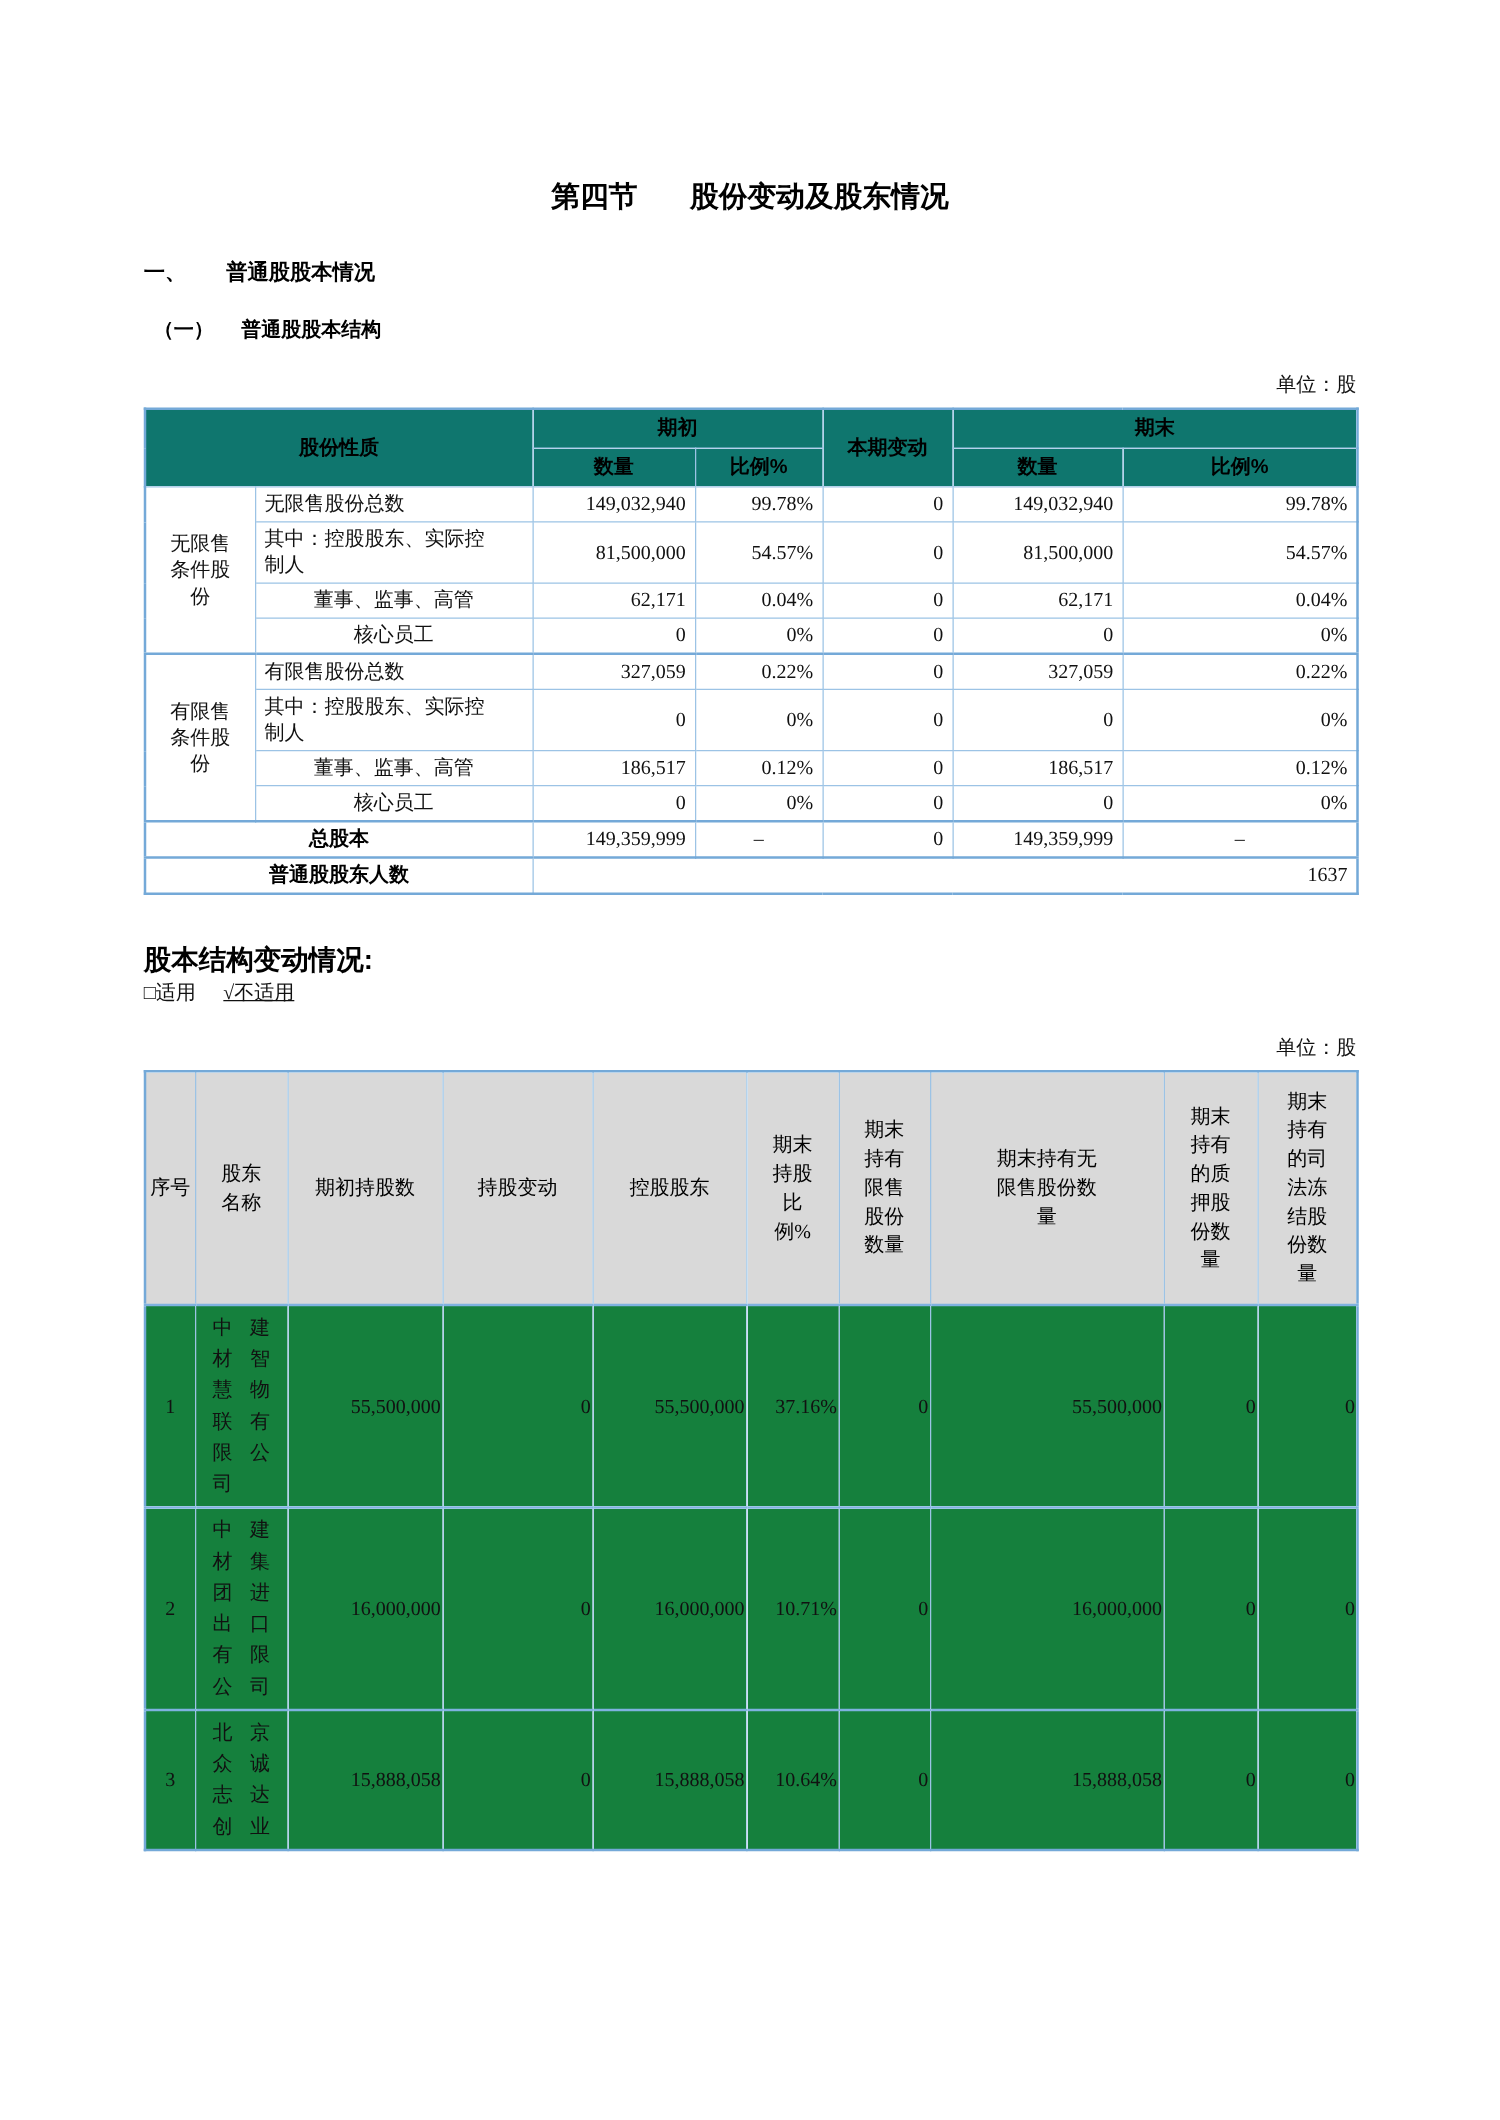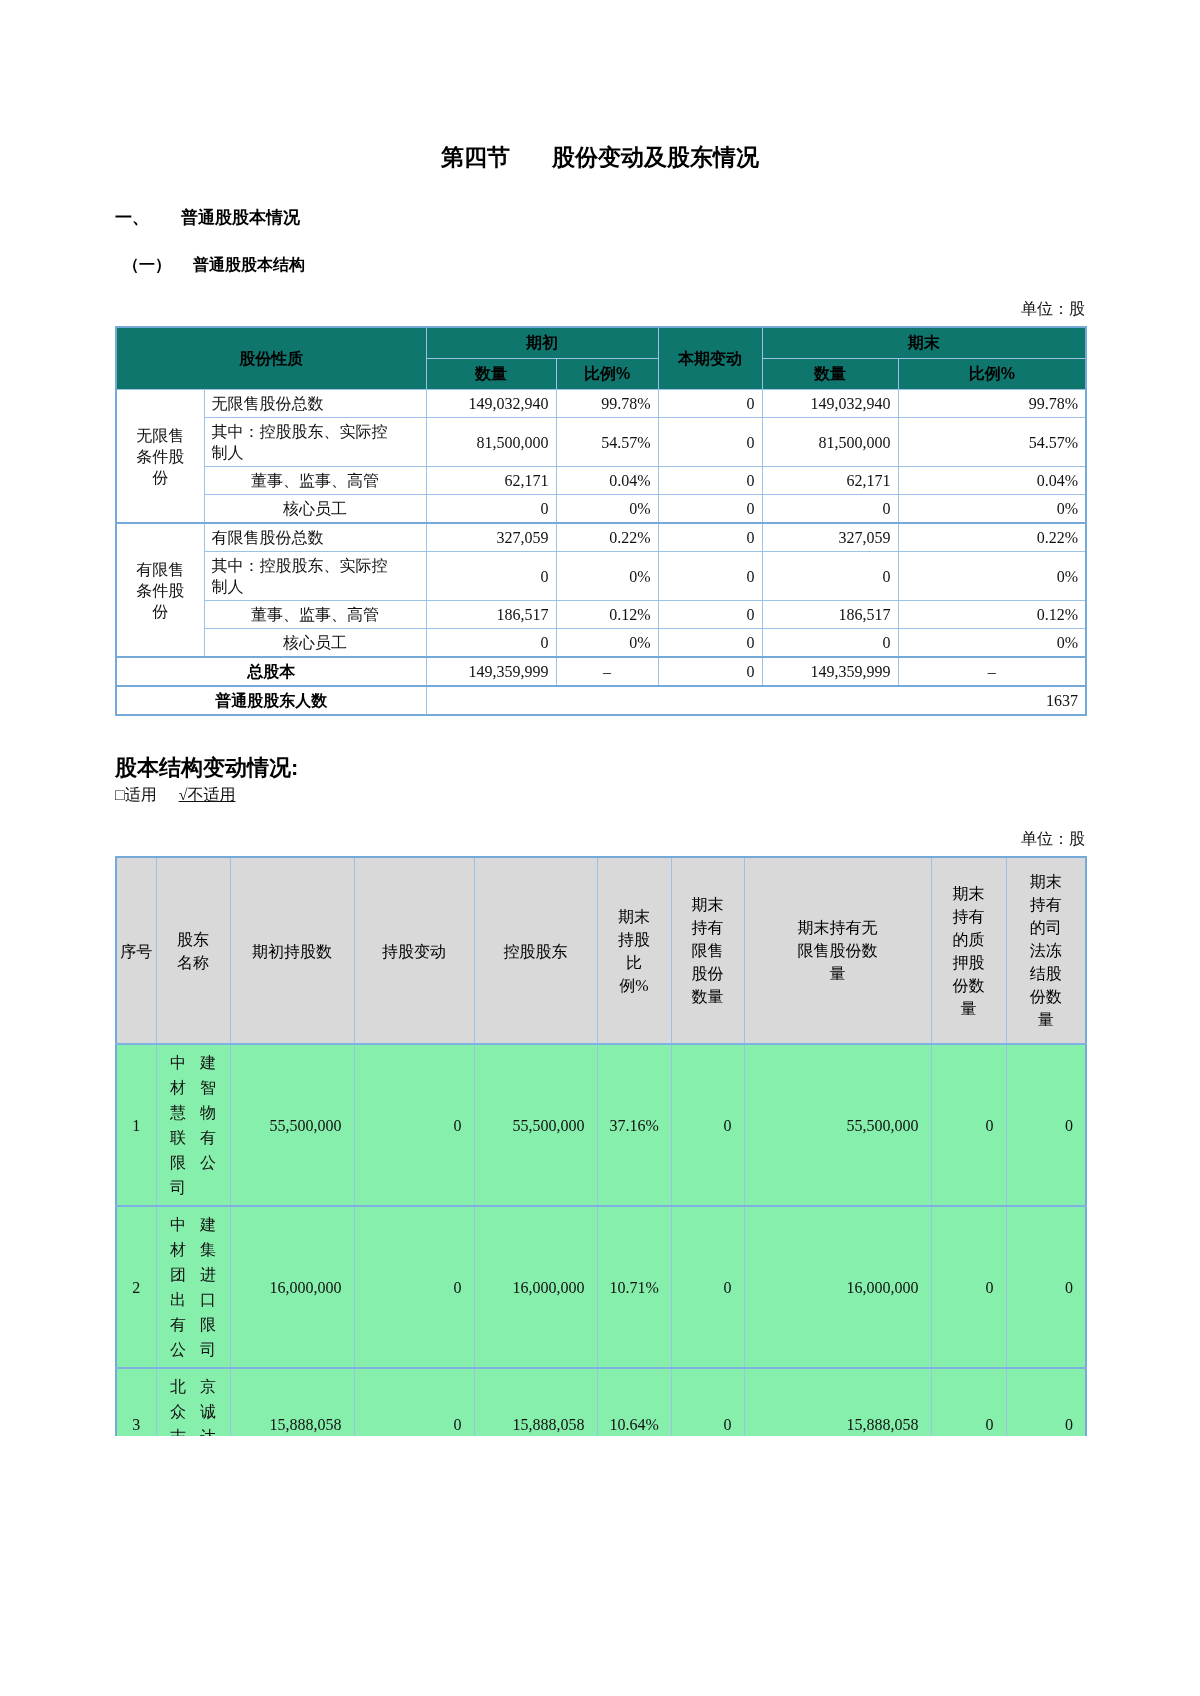--- a/index.html
+++ b/index.html
@@ -1,18 +1,18 @@
 <!DOCTYPE html>
 <html><head>
 <meta charset="utf-8">
 <style>
   html,body{margin:0;padding:0;background:#ffffff;}
   .page{
     position:relative;
-    width:1200px;height:1436px;
+    width:1200px;height:1696px;
     box-sizing:border-box;
     padding:142px 115px 0 115px;
     overflow:hidden;
     background:#ffffff;
     color:#111;
     font-family:"Liberation Serif","DejaVu Serif",serif;
     font-size:16px;
   }
   
   .doc-title{
@@ -80,22 +80,22 @@
   .t2 thead th{
     background:#d9d9d9;
     font-weight:normal;font-size:16px;color:#000;
     text-align:center;vertical-align:middle;
     line-height:23px;padding:12px 3px;
   }
   .hw{display:inline-block;vertical-align:middle;text-align:center;}
   .hw2{max-width:2.3em;}
   .hw5{max-width:5.3em;}
   .t2 tbody td{
-    font-size:16px;line-height:25px;padding:5px 12px;
-    vertical-align:middle;background:#86efac;
+    font-size:16px;line-height:25px;padding:5px 1px;
+    vertical-align:middle;background:#15803d;
   }
   .t2 tbody tr td{border-top:2px solid #7fb2e0;}
   .name{padding:5px 2px;}
   .namew{
     display:block;width:46px;margin:0 auto;
     text-align:justify;text-align-last:justify;
   }
 </style>
 </head>
 <body>

